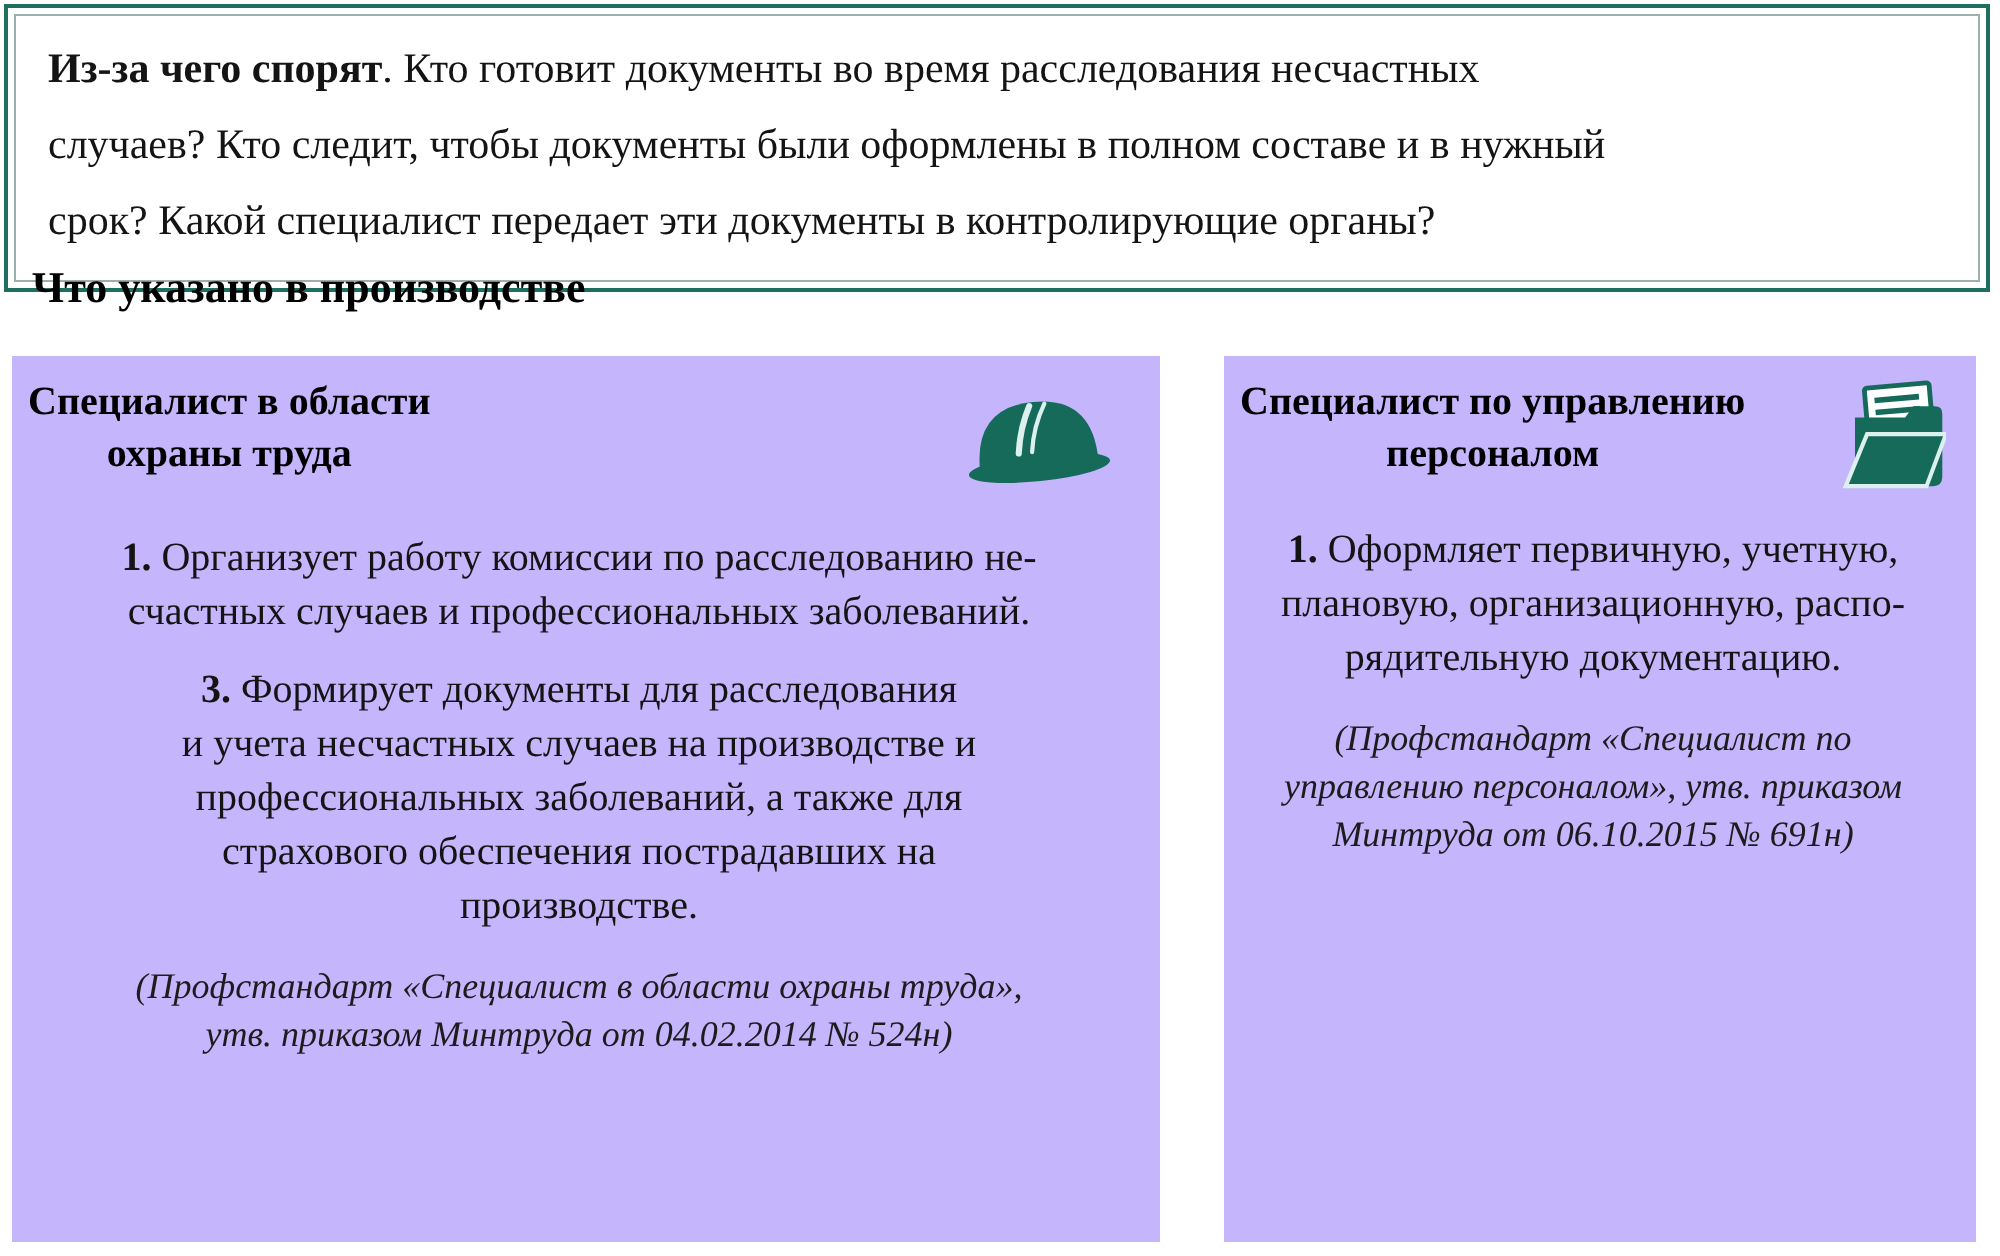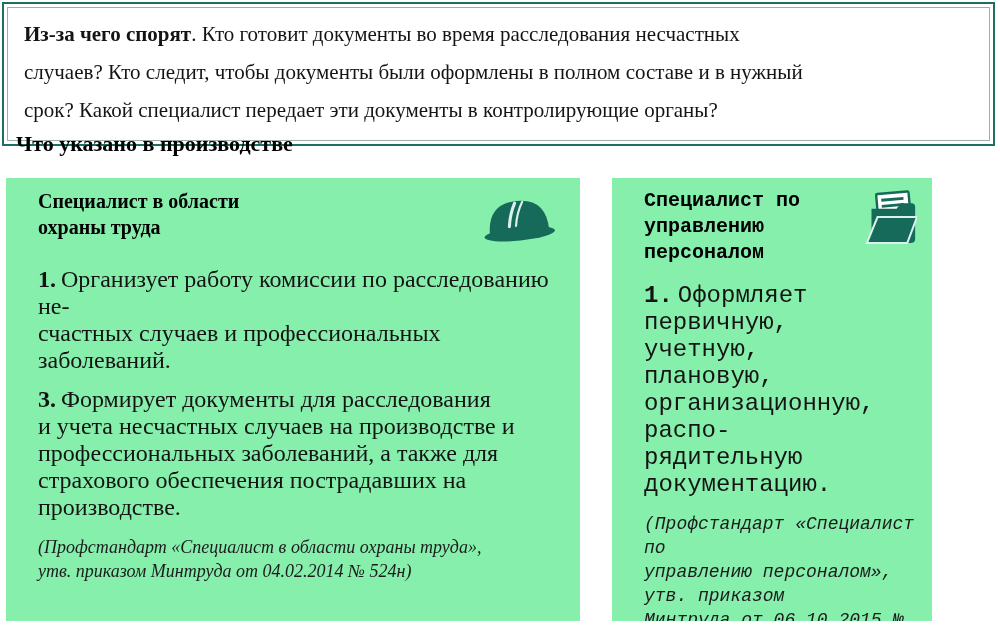--- a/index.html
+++ b/index.html
@@ -55,48 +55,49 @@
   .cards {
     position: absolute;
     left: 6px;
     top: 178px;
     width: 982px;
     height: 443px;
     display: flex;
     gap: 32px;
   }
   .card {
-    background: #86efac;
+    background: #c4b5fd;
     box-sizing: border-box;
-    padding: 10px 15px 10px 32px;
+    padding: 10px 15px 10px 8px;
     overflow: hidden;
+    text-align: center;
   }
   .card-left  { width: 574px; }
-  .card-right { width: 320px; font-family: Liberation Mono, monospace; }
+  .card-right { width: 376px; }
 
   .card-head {
     display: flex;
     justify-content: space-between;
     align-items: flex-start;
     margin-bottom: 16px;
   }
   .card-title {
     margin: 0;
     font-size: 20px;
     line-height: 26px;
     font-weight: bold;
     white-space: pre-line;
     color: #000000;
   }
   .icon { flex: 0 0 auto; margin-top: 2px; }
   .icon svg { display: block; }
 
   .item {
     margin: 0 0 12px 0;
-    font-size: 24px;
+    font-size: 20px;
     line-height: 27px;
     white-space: pre-line;
   }
   .item .num { font-weight: bold; margin-right: 5px; }
 
   .citation {
     margin: 14px 0 0 0;
     font-size: 18px;
     line-height: 24px;
     font-style: italic;

